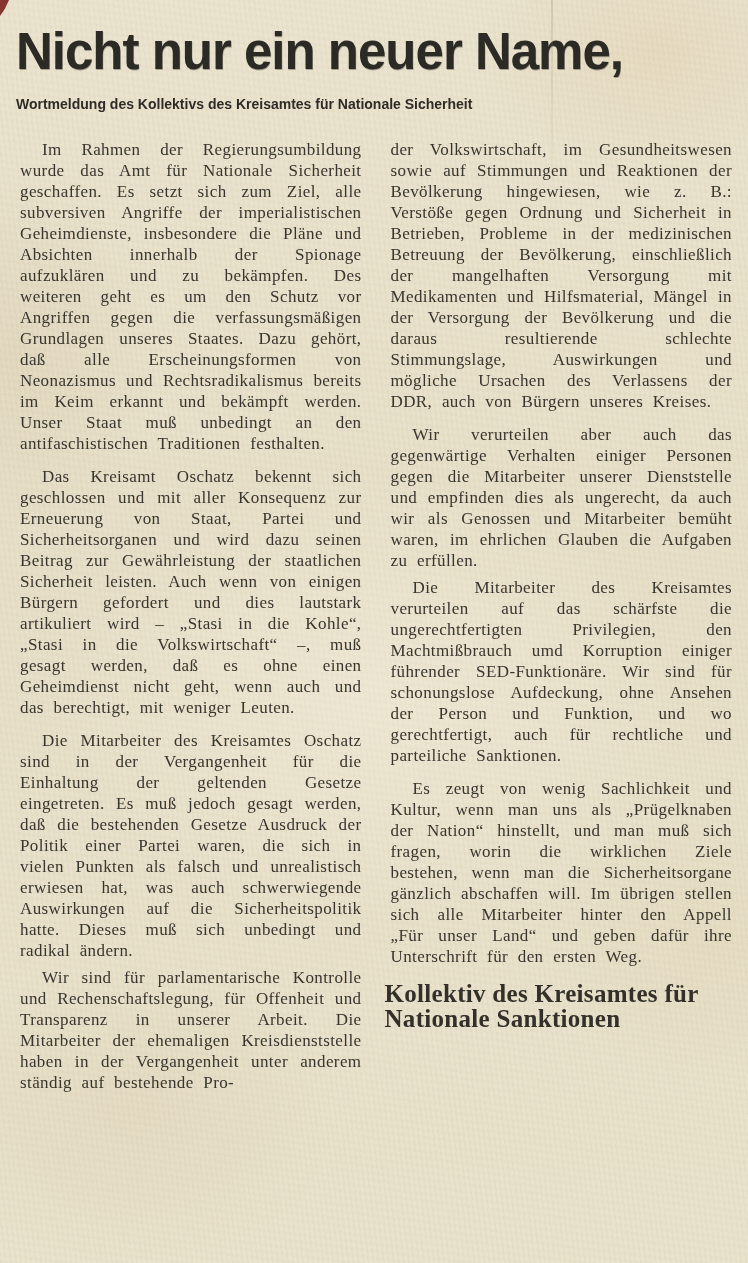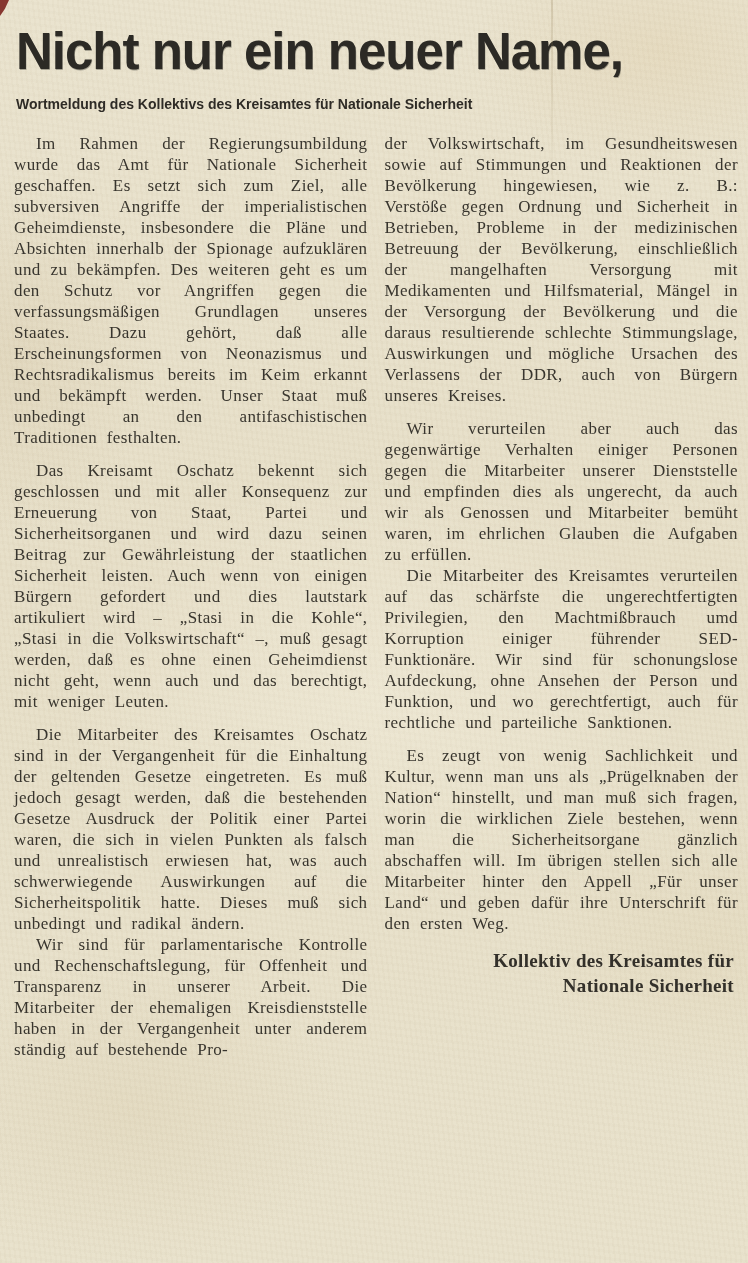--- a/index.html
+++ b/index.html
@@ -66,35 +66,34 @@
   }
   .columns {
     display: flex;
     gap: 17px;
   }
   .col {
     flex: 1 1 0;
     min-width: 0;
   }
   .para {
-    margin: 0;
+    margin: 6px;
     font-size: 17px;
     line-height: 21px;
     text-align: justify;
     word-spacing: 5px;
     letter-spacing: 0.4px;
     color: #38352e;
   }
   .para.indent { text-indent: 22px; }
   .para.gap { margin-top: 12px; }
   .signature {
     margin-top: 14px;
     padding-right: 4px;
-    text-align: right;
-    font-size: 19px;
+    font-size: 25px;
     line-height: 25px;
     font-weight: 700;
     letter-spacing: 0.3px;
     color: #33302a;
   }
 </style>
 </head>
 <body>
 
 <div class="page">
@@ -117,18 +116,18 @@
       <p class="para indent">Wir sind für parlamentarische Kontrolle und Rechenschaftslegung, für Offenheit und Transparenz in unserer Arbeit. Die Mitarbeiter der ehemaligen Kreisdienststelle haben in der Vergangenheit unter anderem ständig auf bestehende Pro-</p>
     </div>
 
     <div class="col">
       <p class="para">der Volkswirtschaft, im Gesundheitswesen sowie auf Stimmungen und Reaktionen der Bevölkerung hingewiesen, wie z. B.: Verstöße gegen Ordnung und Sicherheit in Betrieben, Probleme in der medizinischen Betreuung der Bevölkerung, einschließlich der mangelhaften Versorgung mit Medikamenten und Hilfsmaterial, Mängel in der Versorgung der Bevölkerung und die daraus resultierende schlechte Stimmungslage, Auswirkungen und mögliche Ursachen des Verlassens der DDR, auch von Bürgern unseres Kreises.</p>
       <p class="para indent gap">Wir verurteilen aber auch das gegenwärtige Verhalten einiger Personen gegen die Mitarbeiter unserer Dienststelle und empfinden dies als ungerecht, da auch wir als Genossen und Mitarbeiter bemüht waren, im ehrlichen Glauben die Aufgaben zu erfüllen.</p>
       <p class="para indent">Die Mitarbeiter des Kreisamtes verurteilen auf das schärfste die ungerechtfertigten Privilegien, den Machtmißbrauch umd Korruption einiger führender SED-Funktionäre. Wir sind für schonungslose Aufdeckung, ohne Ansehen der Person und Funktion, und wo gerechtfertigt, auch für rechtliche und parteiliche Sanktionen.</p>
       <p class="para indent gap">Es zeugt von wenig Sachlichkeit und Kultur, wenn man uns als „Prügelknaben der Nation“ hinstellt, und man muß sich fragen, worin die wirklichen Ziele bestehen, wenn man die Sicherheitsorgane gänzlich abschaffen will. Im übrigen stellen sich alle Mitarbeiter hinter den Appell „Für unser Land“ und geben dafür ihre Unterschrift für den ersten Weg.</p>
       <div class="signature">
         <div>Kollektiv des Kreisamtes für</div>
-        <div>Nationale Sicherheit</div>
+        <div>Nationale Sanktionen</div>
       </div>
     </div>
 
   </div>
 </div>
 
 </body></html>

